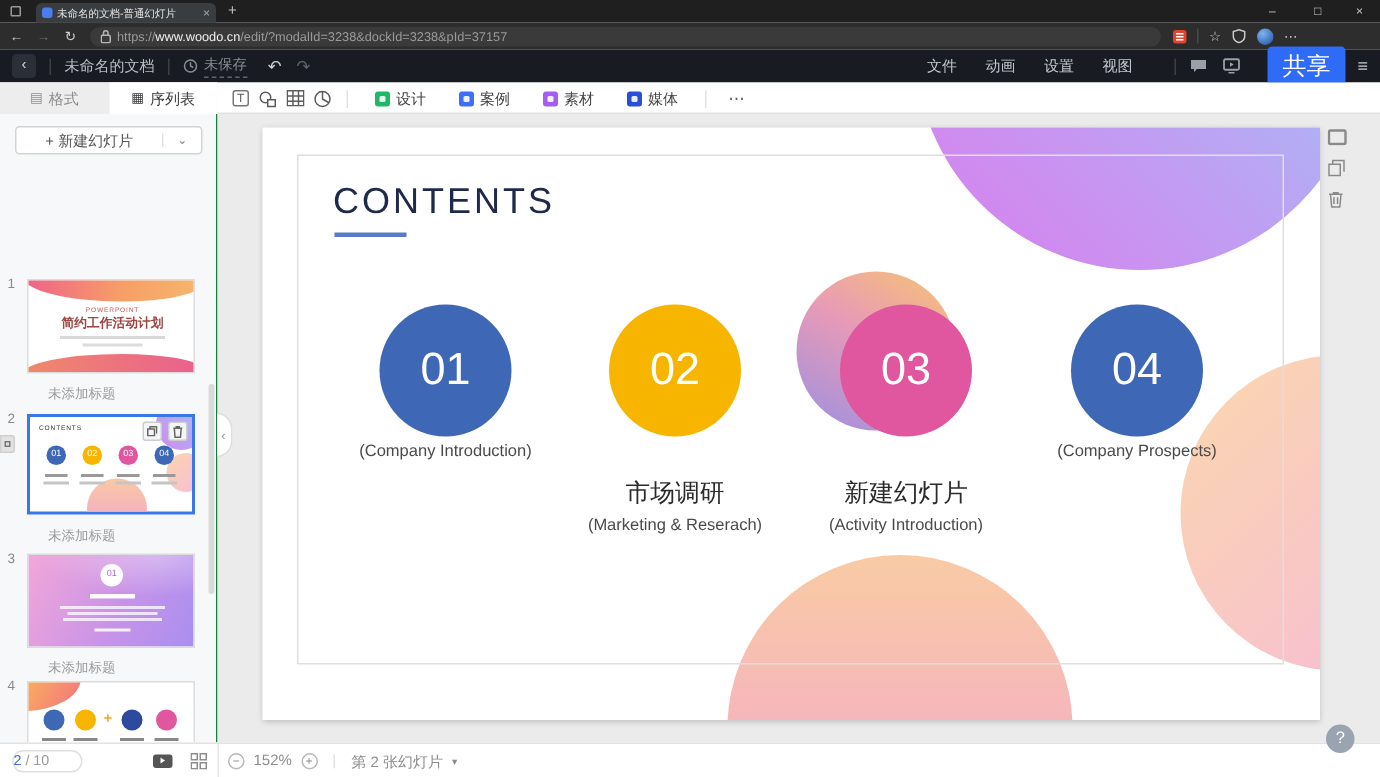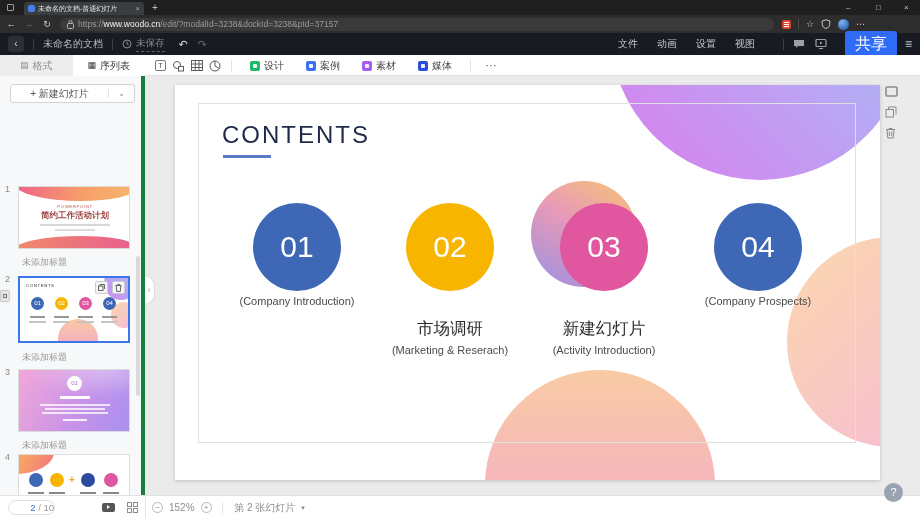--- a/index.html
+++ b/index.html
@@ -60,30 +60,30 @@
   .toolbar { left:145px; top:0; right:0; height:21px; display:flex; align-items:center; padding-left:10px; gap:6px; }
   .tbico { width:20px; text-align:center; color:#5c5c5c; font-size:11px; }
   .tbdiv { width:1px; height:12px; background:#e3e3e3; margin:0 4px; }
   .tbbtn { display:flex; align-items:center; gap:4px; padding:0 8px; }
   .tbbtn .sq { width:10px; height:10px; border-radius:2px; position:relative; }
   .tbbtn .sq:after { content:""; position:absolute; inset:3px; background:rgba(255,255,255,.9); border-radius:1px; }
   .tbbtn .lb { font-size:10px; color:#444; }
 
   
   .sidebar { top:76px; left:0; width:145px; height:419px; background:#f7f8f9;
-             border-right:4px solid #15803d; overflow:hidden; }
+             border-right:1px solid #15803d; overflow:hidden; }
   .newslide { left:10px; top:8px; width:125px; height:19px; background:#fff;
               border:1px solid #d4d4d4; border-radius:3px; display:flex; align-items:center; }
   .ns-main { flex:1; text-align:center; font-size:10px; color:#555; }
   .ns-arrow { width:26px; text-align:center; font-size:8px; color:#888; border-left:1px solid #e2e2e2; }
   .snum { font-size:9px; color:#8a8a8a; }
   .thumb { width:112px; height:63px; background:#fff; border:1px solid #dcdcdc; position:absolute;
            left:18px; overflow:hidden; }
   .thumb.sel { border:2px solid #3b77e8; }
-  .caption { font-size:9px; color:#9a9a9a; position:absolute; left:22px; }
+  .caption { font-size:9px; color:#9a9a9a; position:absolute; left:32px; }
   .mini-circle { position:absolute; border-radius:50%; text-align:center; color:#fff; }
   .bar { position:absolute; background:#c9c9c9; }
 
   
   .workspace { top:76px; left:145px; width:775px; height:419px; background:#ebebeb; overflow:hidden; }
   .slide { position:absolute; left:30px; top:9px; width:705px; height:395px; background:#fff;
            box-shadow:0 1px 4px rgba(0,0,0,.18); overflow:hidden; }
   .deco { position:absolute; border-radius:50%; z-index:1; }
   .guide { position:absolute; left:23px; top:18px; width:658px; height:340px;
            border:1px solid #dfdfdf; z-index:2; pointer-events:none; }
@@ -97,21 +97,21 @@
   .cen { margin-top:4px; font-size:11px; color:#4a4a4a; }
   .rtool { position:absolute; right:22px; top:10px; display:flex; flex-direction:column; gap:9px; z-index:4; }
   .handle { position:absolute; left:-1px; top:199px; width:11px; height:30px; background:#fff;
             border:1px solid #ddd; border-left:none; border-radius:0 14px 14px 0;
             color:#999; font-size:9px; line-height:28px; text-align:center; z-index:4; }
 
   
   .statusbar { top:495px; left:0; width:920px; height:23px; background:#fff;
                border-top:1px solid #e2e2e2; z-index:5; }
   .pager { left:8px; top:4px; width:47px; height:15px; background:#fff; border:1px solid #e0e0e0;
-           border-radius:8px; font-size:9.5px; text-align:right; line-height:14px; color:#9a9a9a; }
+           border-radius:8px; font-size:9.5px; text-align:left; line-height:14px; color:#9a9a9a; }
   .pager b { color:#3b6bd6; font-weight:normal; }
   .sb-div { left:145px; top:0; width:1px; height:23px; background:#e6e6e6; }
   .zoomgrp { left:152px; top:0; height:23px; display:flex; align-items:center; gap:6px; color:#8d8d8d; font-size:10px; }
   .zbtn { width:11px; height:11px; border:1px solid #b9b9b9; border-radius:50%; font-size:8px;
           line-height:9px; text-align:center; color:#8d8d8d; }
   .centerinfo { left:438px; top:0; height:23px; display:flex; align-items:center; gap:16px;
                 font-size:9.5px; color:#9a9a9a; }
   .iinfo { width:10px; height:10px; border-radius:50%; background:#c9c9c9; color:#fff;
            font-size:7px; text-align:center; line-height:10px; }
   .help { left:884px; top:483px; width:19px; height:19px; border-radius:50%; background:#9aa3b0;

